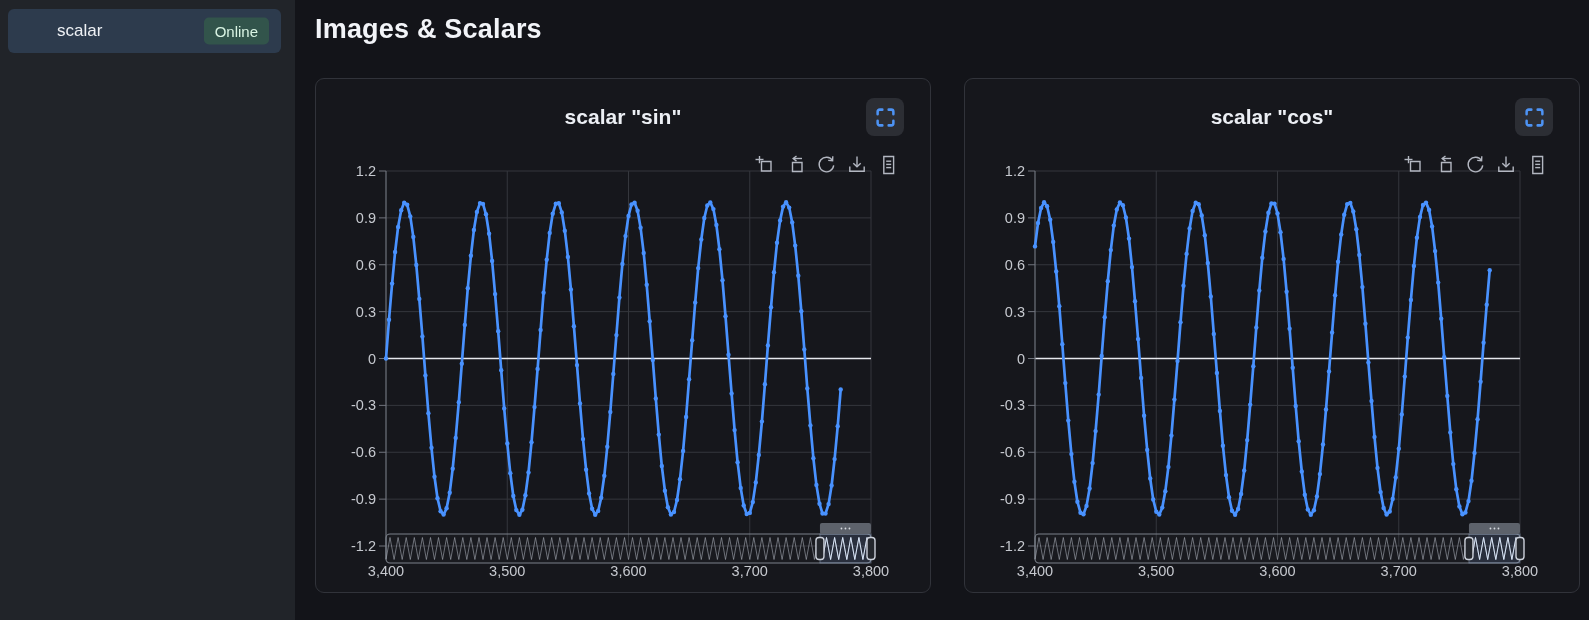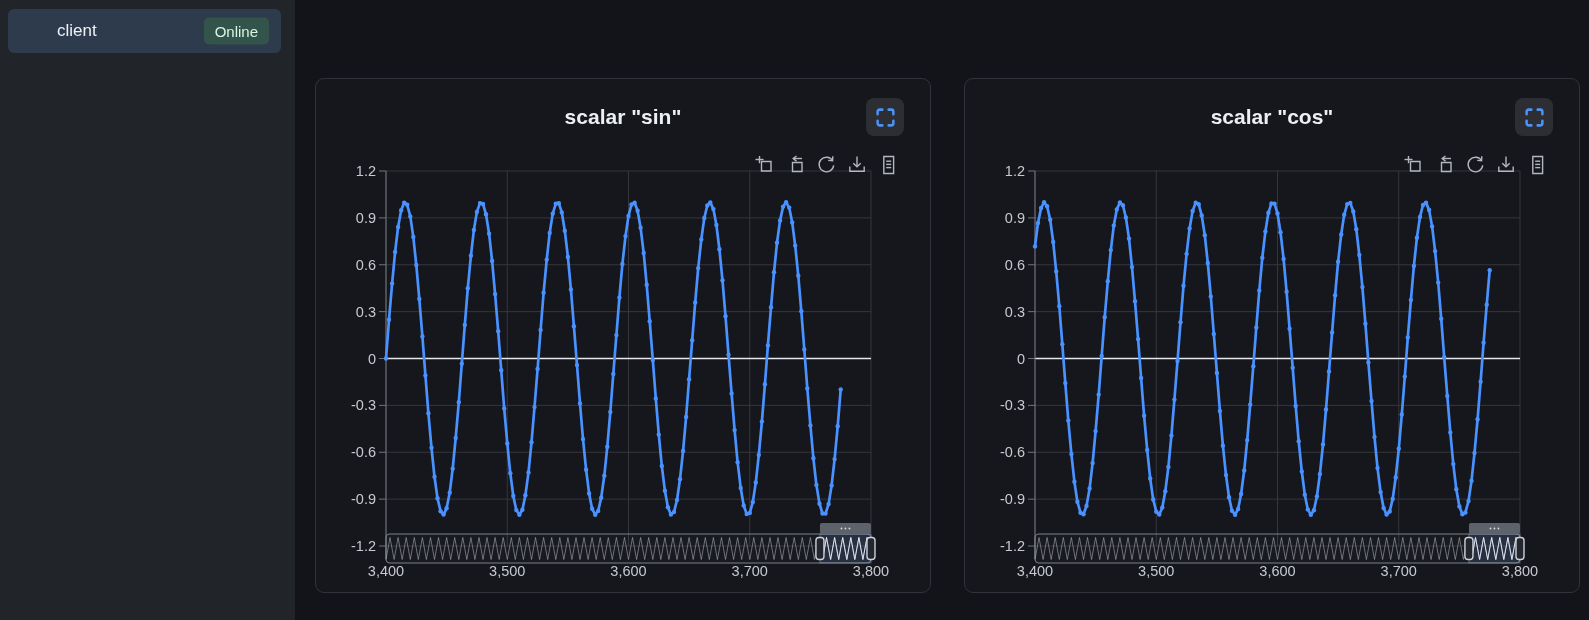--- a/index.html
+++ b/index.html
@@ -24,26 +24,27 @@
   .toolbar { position:absolute; top:76px; right:32px; display:flex; gap:11px; z-index:2; }
   .toolbar .tb-icon { cursor:pointer; display:block; }
   svg.chart { position:absolute; left:0; top:60px; }
   svg text { font-family:"Liberation Sans", sans-serif; }
 </style>
 </head>
 <body>
 
 <div class="sidebar">
   <div class="side-item">
-    <span class="label">client</span>
+    <span class="label">scalar</span>
     <span class="badge">Online</span>
   </div>
 </div>
 
 <div class="main">
+  <div class="page-title">Images &amp; Scalars</div>
   <div class="cards">
   <section class="card">
     <div class="card-title">scalar "sin"</div>
     <button class="expand-btn">
       <svg width="21" height="21" viewBox="0 0 20 20" fill="none" stroke="#4d93f4" stroke-width="2.4" stroke-linecap="round" stroke-linejoin="round">
         <path d="M2.5 7V4.5a2 2 0 0 1 2-2H7"></path>
         <path d="M13 2.5h2.5a2 2 0 0 1 2 2V7"></path>
         <path d="M17.5 13v2.5a2 2 0 0 1-2 2H13"></path>
         <path d="M7 17.5H4.5a2 2 0 0 1-2-2V13"></path>
       </svg>

